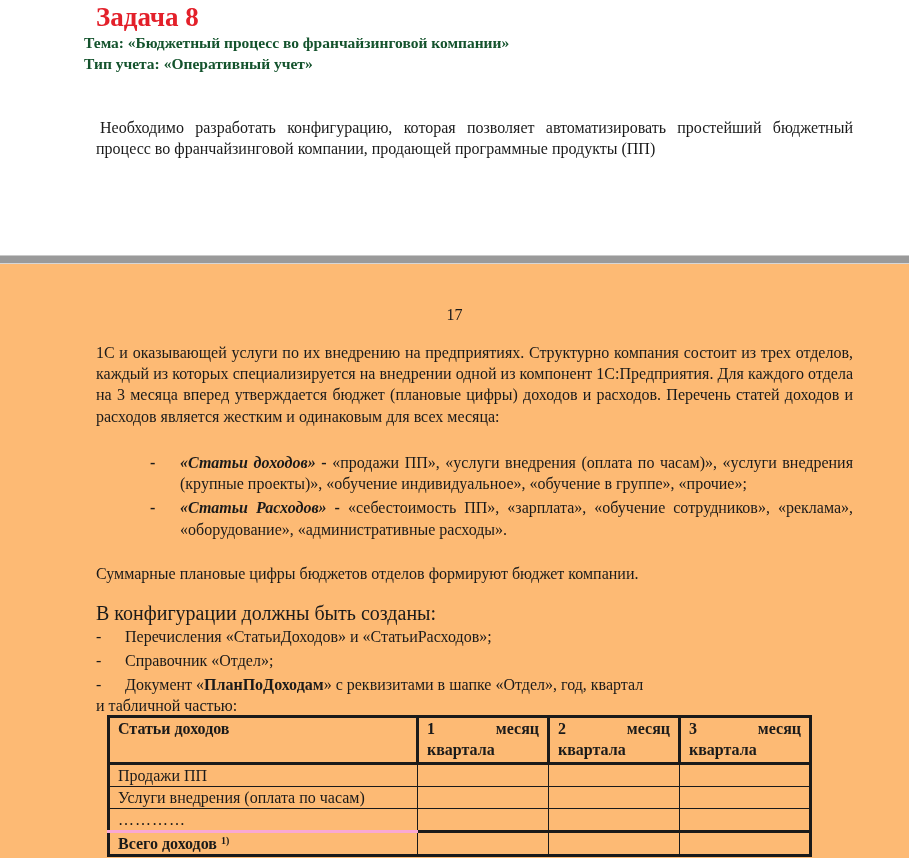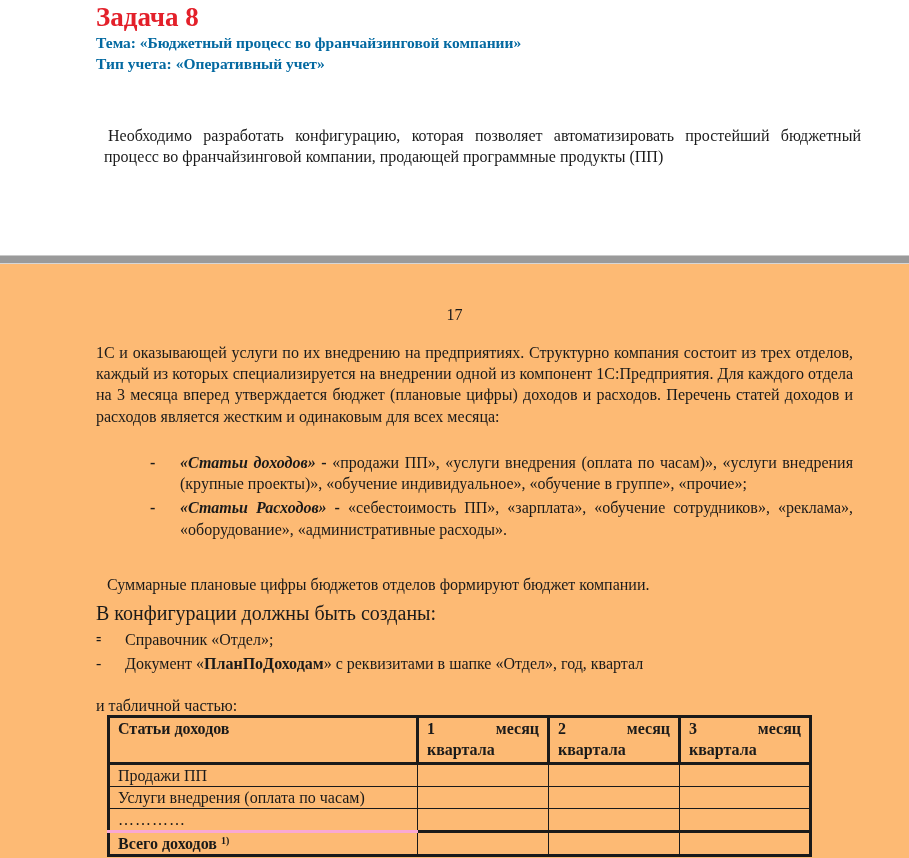--- a/index.html
+++ b/index.html
@@ -6,27 +6,27 @@
   body {
     width: 909px; height: 858px; overflow: hidden; position: relative;
     font-family: "Liberation Serif", "DejaVu Serif", serif; color: #1a1a1a;
   }
   .page-top { position: absolute; left: 0; top: 0; width: 909px; height: 288px; background: #fff; }
   .task-title {
     position: absolute; left: 96px; top: 1px; margin: 0;
     font-size: 27px; font-weight: bold; color: #e3202a; line-height: 32px;
   }
   .meta-line {
-    position: absolute; left: 96px; margin: 0;
-    font-size: 15.5px; font-weight: bold; color: #0369a1; line-height: 20px;
+    position: absolute; left: 84px; margin: 0;
+    font-size: 15.5px; font-weight: bold; color: #14532d; line-height: 20px;
   }
   .meta-topic { top: 33px; }
   .meta-type { top: 54px; }
   .intro {
-    position: absolute; left: 96px; top: 117px; width: 757px; margin: 8px;
+    position: absolute; left: 96px; top: 117px; width: 757px; margin: 0;
     font-size: 16px; line-height: 21px; text-align: justify; text-indent: 4px;
   }
   .page-separator {
     position: absolute; left: 0; top: 255px; width: 909px; height: 9px;
     background: #9a9a9a; border-top: 1px solid #c9c9c9; border-bottom: 1px solid #d6d6d6;
     box-sizing: border-box;
   }
   .page-bottom { position: absolute; left: 0; top: 264px; width: 909px; height: 594px; background: #fdba74; }
   .page-number {
     position: absolute; left: 0; width: 909px; top: 41px; text-align: center;
@@ -39,21 +39,21 @@
   .para1 { top: 78px; }
   .para1 .last { text-align-last: left; }
   .bullets { position: absolute; left: 150px; top: 188px; width: 703px; margin: 0; padding: 0; list-style: none; }
   .bullets li {
     position: relative; padding-left: 30px; font-size: 16px; line-height: 21.2px;
     text-align: justify; margin-bottom: 3px;
   }
   .bullets li .dash { position: absolute; left: 0; top: 0; font-weight: bold; }
   .bullets li .term { font-weight: bold; font-style: italic; }
   .bullets li .sep { font-weight: bold; }
-  .summary { position: absolute; left: 96px; top: 299px; font-size: 16px; line-height: 21px; margin: 11px; }
+  .summary { position: absolute; left: 96px; top: 299px; font-size: 16px; line-height: 21px; margin: 0; }
   .config-intro { position: absolute; left: 96px; top: 339px; font-size: 20px; line-height: 21px; margin: 0; }
   .config-list { position: absolute; left: 96px; top: 362px; margin: 0; padding: 0; list-style: none; width: 700px; }
   .config-list li { position: relative; font-size: 16px; line-height: 21px; padding-left: 29px; margin-bottom: 3px; }
   .config-list li .dash { position: absolute; left: 0; top: 0; }
   .config-list li b { font-weight: bold; }
   .table-caption { position: absolute; left: 96px; top: 433px; font-size: 16px; line-height: 18px; margin: 0; }
   table.income {
     position: absolute; left: 107px; top: 451px; width: 705px;
     border-collapse: collapse; font-size: 16px;
     border: 3px solid #1a1a1a;
@@ -101,20 +101,21 @@
       <span class="dash">-</span><span class="term">«Статьи Расходов»</span><span class="sep"> - </span><span>«себестоимость ПП», «зарплата», «обучение сотрудников», «реклама», «оборудование», «административные расходы».</span>
     </li>
   </ul>
 
   <p class="summary">Суммарные плановые цифры бюджетов отделов формируют бюджет компании.</p>
 
   <p class="config-intro">В конфигурации должны быть созданы:</p>
   <ul class="config-list">
     <li>
       <span class="dash">-</span>
+      <span>Перечисления «СтатьиДоходов» и «СтатьиРасходов»;</span>
     </li>
     <li>
       <span class="dash">-</span>
       <span>Справочник «Отдел»;</span>
     </li>
     <li>
       <span class="dash">-</span>
       <span>Документ «</span><b>ПланПоДоходам</b><span>» с реквизитами в шапке «Отдел», год, квартал</span>
     </li>
   </ul>

